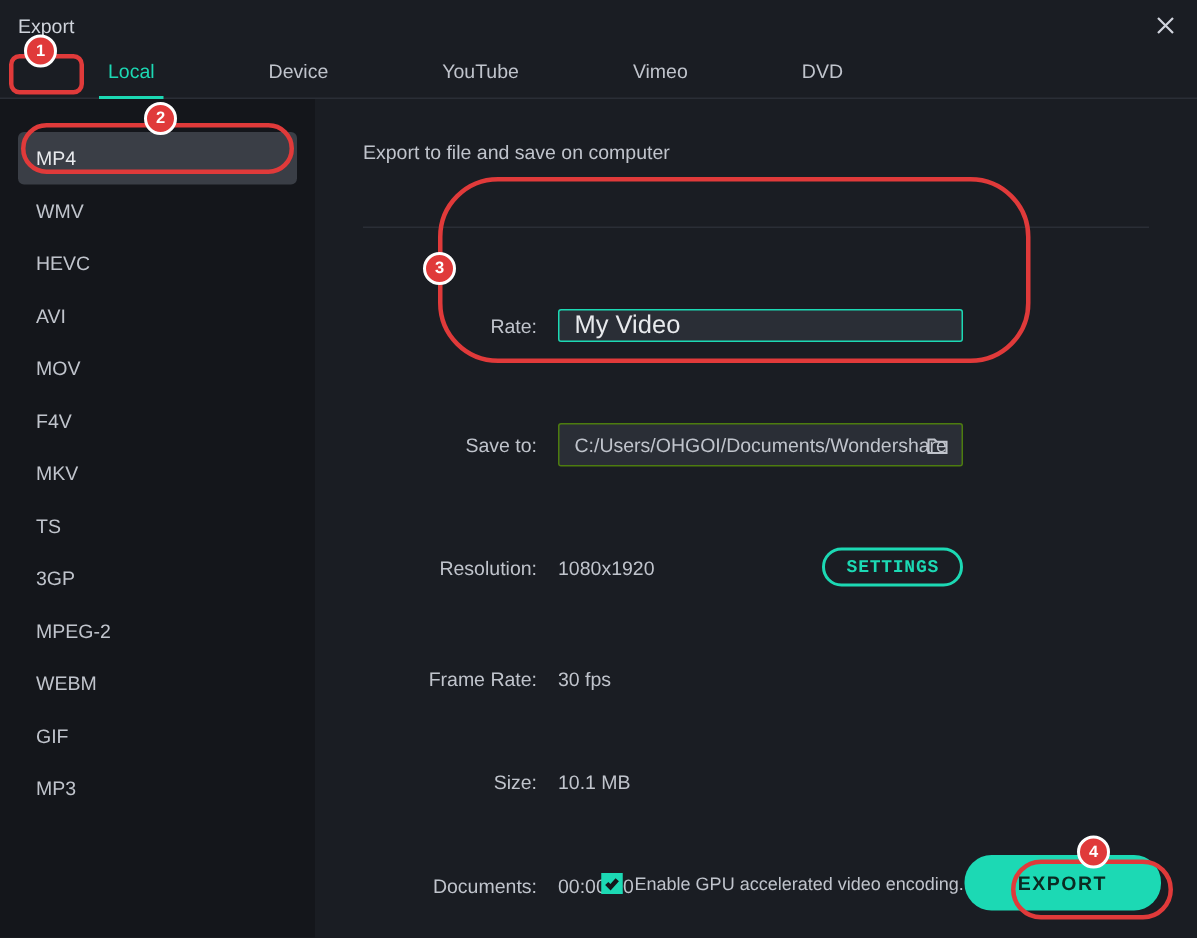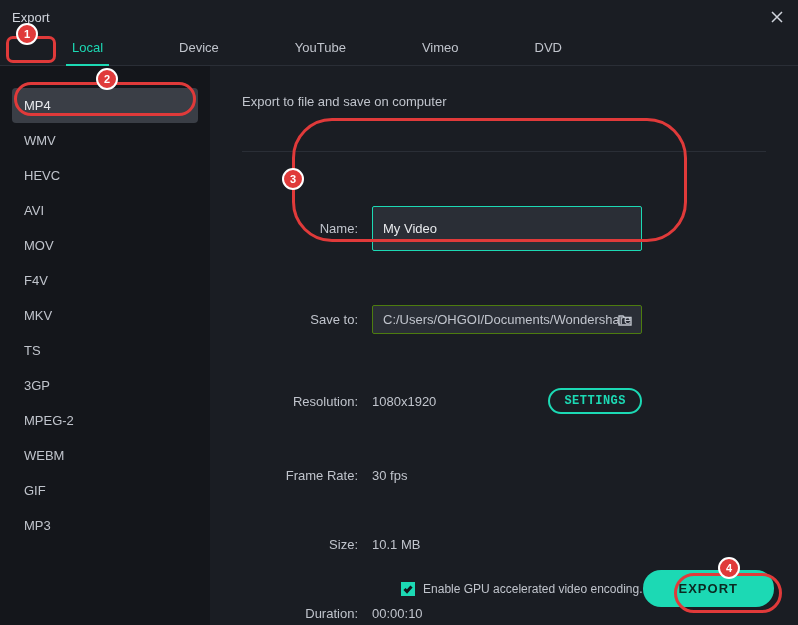--- a/index.html
+++ b/index.html
@@ -21,21 +21,21 @@
 .format-item.active { background: #3a3e46; color: #e8eaed; }
 
 .main { flex: 1; padding: 28px 32px 10px 32px; display: flex; flex-direction: column; gap: 36px; }
 .main-heading { font-size: 13px; color: #c0c4cc; margin-bottom: 6px; }
 .hr { border: none; border-top: 1px solid #2a2e36; margin-bottom: 18px; }
 
 .field-row { display: flex; align-items: center; margin-bottom: 18px; }
 .field-label { width: 130px; text-align: right; font-size: 13px; color: #c0c4cc; padding-right: 14px; }
 .field-value { flex: 1; font-size: 13px; color: #c0c4cc; display: flex; align-items: center; gap: 8px; }
 
-.text-field { flex: 1; max-width: 270px; background: #2a2e36; border: 1px solid #1cd9b4; color: #e8eaed; font-size: 13px; padding: 14px 10px; border-radius: 2px; outline: none; }
+.text-field { flex: 1; max-width: 270px; background: #2a2e36; border: 1px solid #1cd9b4; color: #e8eaed; font-size: 17px; padding: 0 10px; border-radius: 2px; outline: none; }
 .path-field { flex: 1; max-width: 270px; background: #2a2e36; border: 1px solid #4d7c0f; color: #c0c4cc; font-size: 13px; padding: 6px 30px 6px 10px; border-radius: 2px; position: relative; display: flex; align-items: center; overflow: hidden; white-space: nowrap; cursor: pointer; }
 .folder-icon { position: absolute; right: 8px; width: 16px; height: 16px; }
 .folder-icon svg { width: 16px; height: 16px; stroke: #c0c4cc; stroke-width: 1.4; fill: none; }
 
 .resolution-row .field-value { justify-content: space-between; max-width: 270px; }
 .settings-btn { border: 2px solid #1cd9b4; color: #1cd9b4; background: transparent; font-size: 12px; font-weight: bold; letter-spacing: 0.5px; padding: 4px 14px; border-radius: 14px; cursor: pointer; font-family: Liberation Mono, monospace; }
 
 .footer { position: absolute; bottom: 0; left: 210px; right: 0; display: flex; align-items: center; justify-content: flex-end; padding: 12px 24px 18px 40px; }
 .gpu-check { display: flex; align-items: center; gap: 8px; font-size: 12px; color: #c0c4cc; cursor: pointer; }
 .checkbox { width: 14px; height: 14px; border: 1px solid #1cd9b4; background: #1cd9b4; display: inline-flex; align-items: center; justify-content: center; }
@@ -82,21 +82,21 @@
     <div class="format-item">WEBM</div>
     <div class="format-item">GIF</div>
     <div class="format-item">MP3</div>
   </div>
 
   <div class="main">
     <div class="main-heading">Export to file and save on computer</div>
     <hr class="hr">
 
     <div class="field-row">
-      <div class="field-label">Name:</div>
+      <div class="field-label">Rate:</div>
       <div class="field-value">
         <input class="text-field" value="My Video" style="">
       </div>
     </div>
 
     <div class="field-row">
       <div class="field-label">Save to:</div>
       <div class="field-value">
         <div class="path-field">
           <span>C:/Users/OHGOI/Documents/Wondershare</span>
@@ -125,21 +125,21 @@
     </div>
 
     <div class="field-row">
       <div class="field-label">Size:</div>
       <div class="field-value">
           <span>10.1 MB</span>
         </div>
     </div>
 
     <div class="field-row">
-      <div class="field-label">Duration:</div>
+      <div class="field-label">Documents:</div>
       <div class="field-value">
           <span>00:00:10</span>
         </div>
     </div>
   </div>
 </div>
 
 <div class="footer">
   <label class="gpu-check">
     <span class="checkbox">

